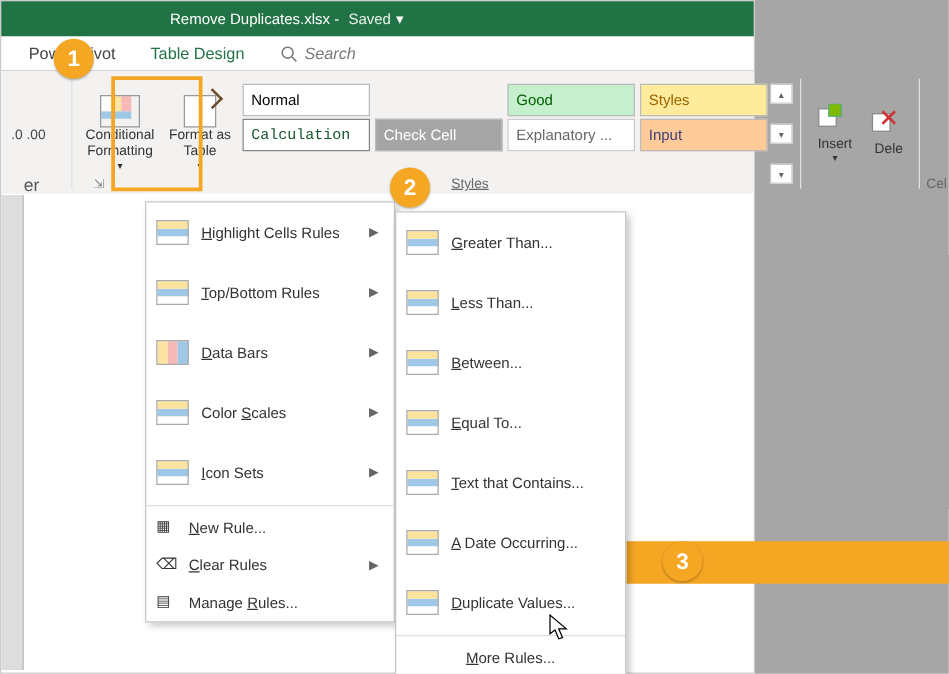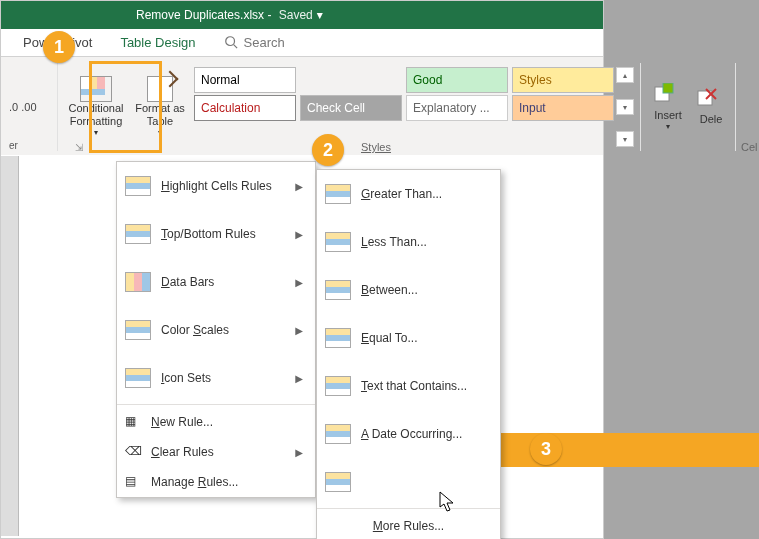--- a/index.html
+++ b/index.html
@@ -8,21 +8,21 @@
 
   
   .titlebar { height: 28px; background: #217346; color: #fff; display: flex; align-items: center; padding-left: 135px; font-size: 12px; }
   .titlebar .saved { margin-left: 4px; opacity: .9; }
   .titlebar .chev { margin-left: 4px; }
 
   
   .tabs { height: 28px; display: flex; align-items: center; padding-left: 22px; gap: 28px; font-size: 13px; border-bottom: 1px solid #d2d2d2; }
   .tab { color: #444; }
   .tab.active { color: #217346; }
-  .search { display: flex; gap: 6px; color: #777; }
+  .search { display: flex; align-items: center; gap: 6px; color: #777; font-style: italic; }
   .search svg { width: 14px; height: 14px; }
 
   
   .ribbon { height: 98px; background: #f3f2f1; display: flex; align-items: flex-start; padding: 6px 0 0 0; position: relative; }
   .rsec { display:flex; padding: 0 6px; border-right:1px solid #e1e1e1; height: 88px; }
   .rlabel { position:absolute; bottom:2px; font-size:11px; color:#666; }
   .rlabel.styles { left: 360px; text-decoration: underline; }
   .rlabel.cell { left: 740px; }
 
   .mini-sec { width: 88px; display:flex; flex-direction:column; align-items:center; justify-content:center;text-align:center; }
@@ -41,21 +41,21 @@
     border:1px solid #999; }
   .ic-fat { display:inline-block; width:26px;height:26px; border:1px solid #999; background:
     linear-gradient(#fff,#fff) 0 0/100% 100%; position:relative; }
   .ic-fat::after{content:"";position:absolute;right:-4px;top:-4px;width:10px;height:10px;border:2px solid #6e4b2b;border-left:none;border-bottom:none;transform:rotate(45deg);}
 
   .styles-grid { display:grid; grid-template-columns: repeat(4, 102px); grid-template-rows: 26px 26px; gap:2px 4px; padding:4px 2px; }
   .style-cell { border:1px solid #bbb; font-size:12px; display:flex; align-items:center; padding:0 6px; background:#fff; }
   .style-cell.bad { background:#f4c7c7; color:#9c0006;margin-top:32px; }
   .style-cell.good { background:#c6efce; color:#006100; }
   .style-cell.neutral { background:#ffeb9c; color:#9c6500; }
-  .style-cell.calc { color:#b91c1c; border-color:#888; }
+  .style-cell.calc { color:#14532d; border-color:#888;font-family:Liberation Mono, monospace; }
   .style-cell.check { background:#a5a5a5; color:#fff; }
   .style-cell.explan { color:#666; border-color:#ccc; }
   .style-cell.input { background:#ffcc99; color:#3f3f76; }
   .styles-scroll { display:flex; flex-direction:column; width:18px; justify-content:space-between; padding:4px 0; }
   .styles-scroll div{height:16px;border:1px solid #ccc;background:#fff;display:flex;align-items:center;justify-content:center;font-size:8px;color:#666;}
 
   .cells-sec{padding:4px 4px;display:flex;}
 
   
   .badge { position:absolute; width:32px; height:32px; border-radius:50%; background:#f5a623; color:#fff; display:flex; align-items:center; justify-content:center; font-size:18px; font-weight:600; box-shadow:0 1px 2px rgba(0,0,0,.3); z-index:50; }
@@ -81,21 +81,21 @@
     linear-gradient(#fff,#fff) 0 12px/26px 8px no-repeat;
     border:1px solid #aaa;}
   .mini.b{background:
     linear-gradient(#fce3a0,#fce3a0) 0 0/8px 20px no-repeat,
     linear-gradient(#f7b8b8,#f7b8b8) 8px 0/8px 20px no-repeat,
     linear-gradient(#9fc7e6,#9fc7e6) 16px 0/10px 20px no-repeat;}
 
   .cursor{position:absolute;left:438px;top:490px;z-index:60;pointer-events:none;}
 
   .sheet-edge{position:absolute;left:0;top:155px;width:18px;height:380px;background:#ddd;border-right:1px solid #bbb;}
-  .smallhdr{position:absolute;left:8px;top:139px;font-size:10px;color:#555;}
+  .smallhdr{position:absolute;left:18px;top:139px;font-size:14px;color:#555;}
 </style>
 </head>
 <body>
 
 <div class="app">
 
   <div class="titlebar">
     <span>Remove Duplicates.xlsx</span>
     <span>&nbsp;-&nbsp;</span>
     <span class="saved">Saved</span>
@@ -249,20 +249,21 @@
     <div class="item">
       <span class="mini"></span>
       <span class="lbl"><span class="underline">T</span>ext that Contains...</span>
     </div>
     <div class="item">
       <span class="mini"></span>
       <span class="lbl"><span class="underline">A</span> Date Occurring...</span>
     </div>
     <div class="item">
       <span class="mini"></span>
+      <span class="lbl"><span class="underline">D</span>uplicate Values...</span>
     </div>
     <hr>
     <div class="more"><span class="underline">M</span>ore Rules...</div>
   </div>
 
   <div class="hl-bar" style="left:500px;top:432px;width:259px"></div>
   <div class="hl-box" style="left:320px;top:456px;width:176px;height:42px"></div>
   <div class="badge" style="left:529px;top:432px">
       <span>3</span>
     </div>

